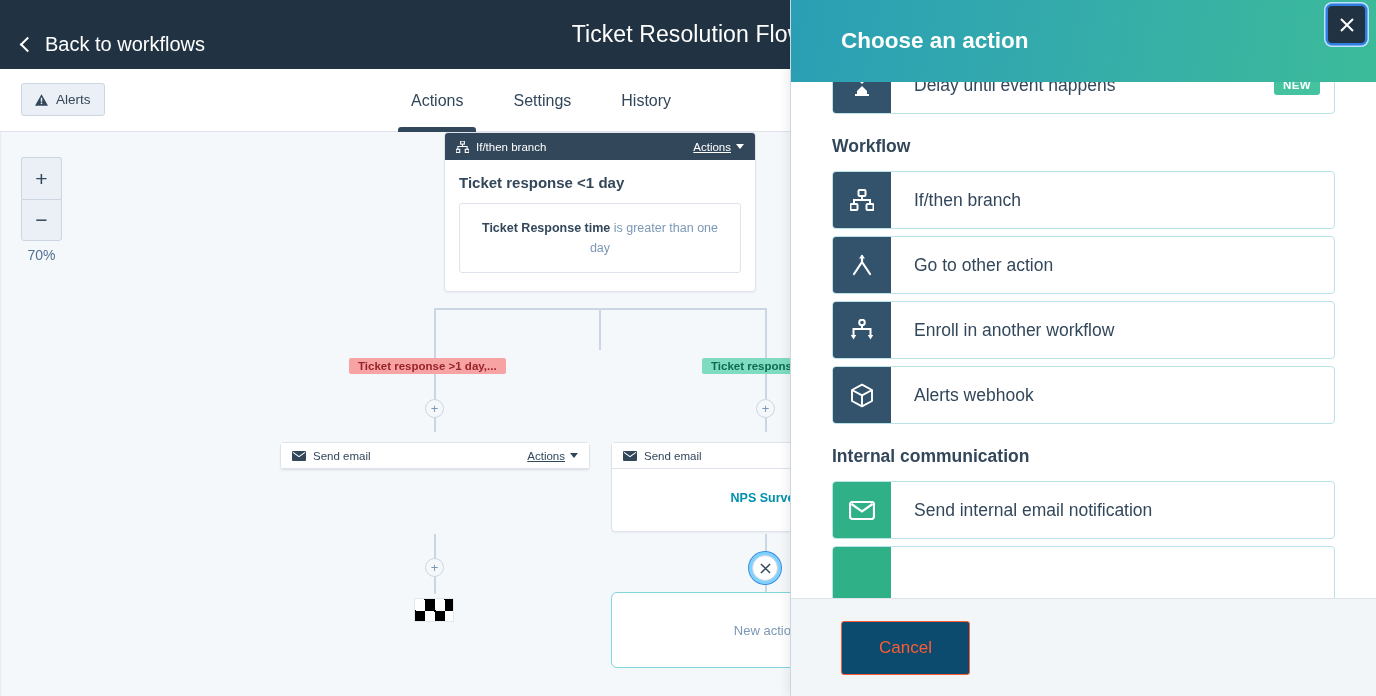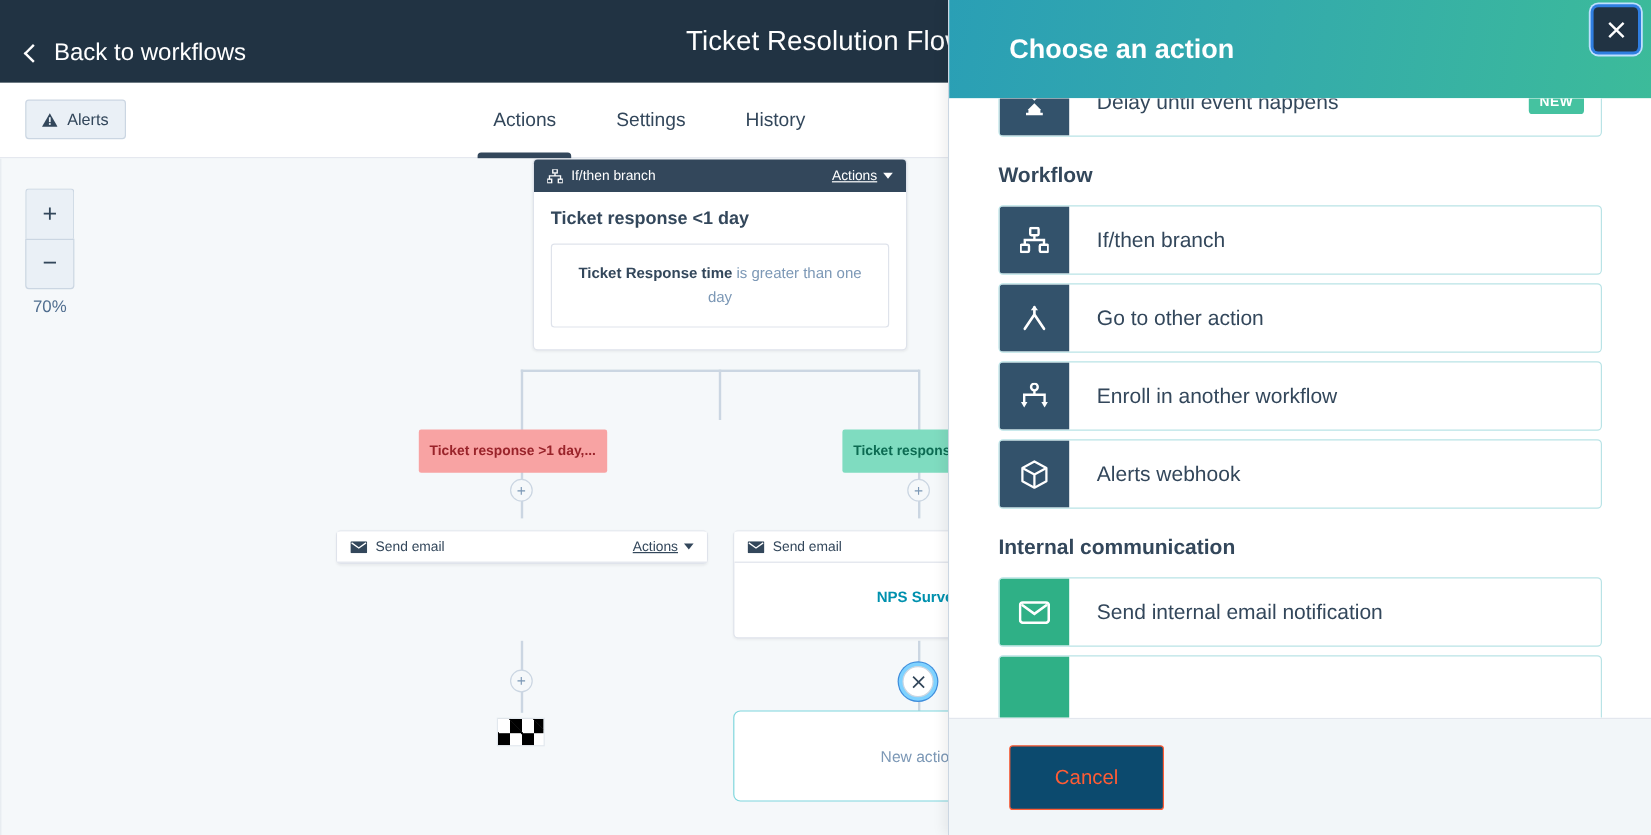--- a/index.html
+++ b/index.html
@@ -91,21 +91,21 @@
 
   .plus-node {
     position: absolute; width: 19px; height: 19px; border-radius: 50%;
     background: #f5f8fa; border: 1.3px solid #cbd6e2; color: #7c98b6;
     display: flex; align-items: center; justify-content: center;
     font-size: 13px; line-height: 1; cursor: pointer; z-index: 4;
   }
 
   
   .pill {
-    position: absolute; height: 36px; padding: 0 9px; border-radius: 2px;
+    position: absolute; height: 16px; padding: 0 9px; border-radius: 2px;
     display: flex; align-items: center; font-size: 11.5px; font-weight: bold;
     white-space: nowrap; z-index: 3;
   }
   .pill.red { background: #f8a3a3; color: #99232a; }
   .pill.green { background: #7fdcc0; color: #0c6b52; }
 
   
   .card {
     position: absolute; background: #fff; border: 1px solid #dfe3eb;
     border-radius: 4px; box-shadow: 0 1px 2px rgba(0,0,0,.05); z-index: 3;

